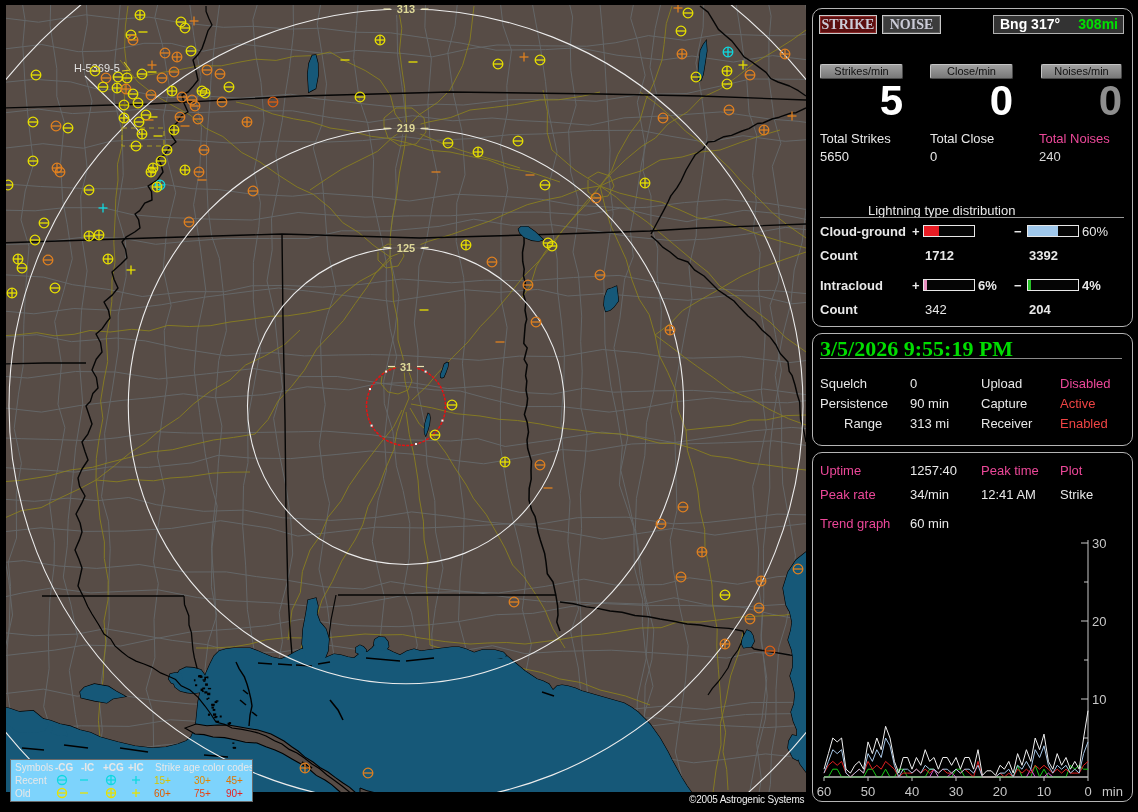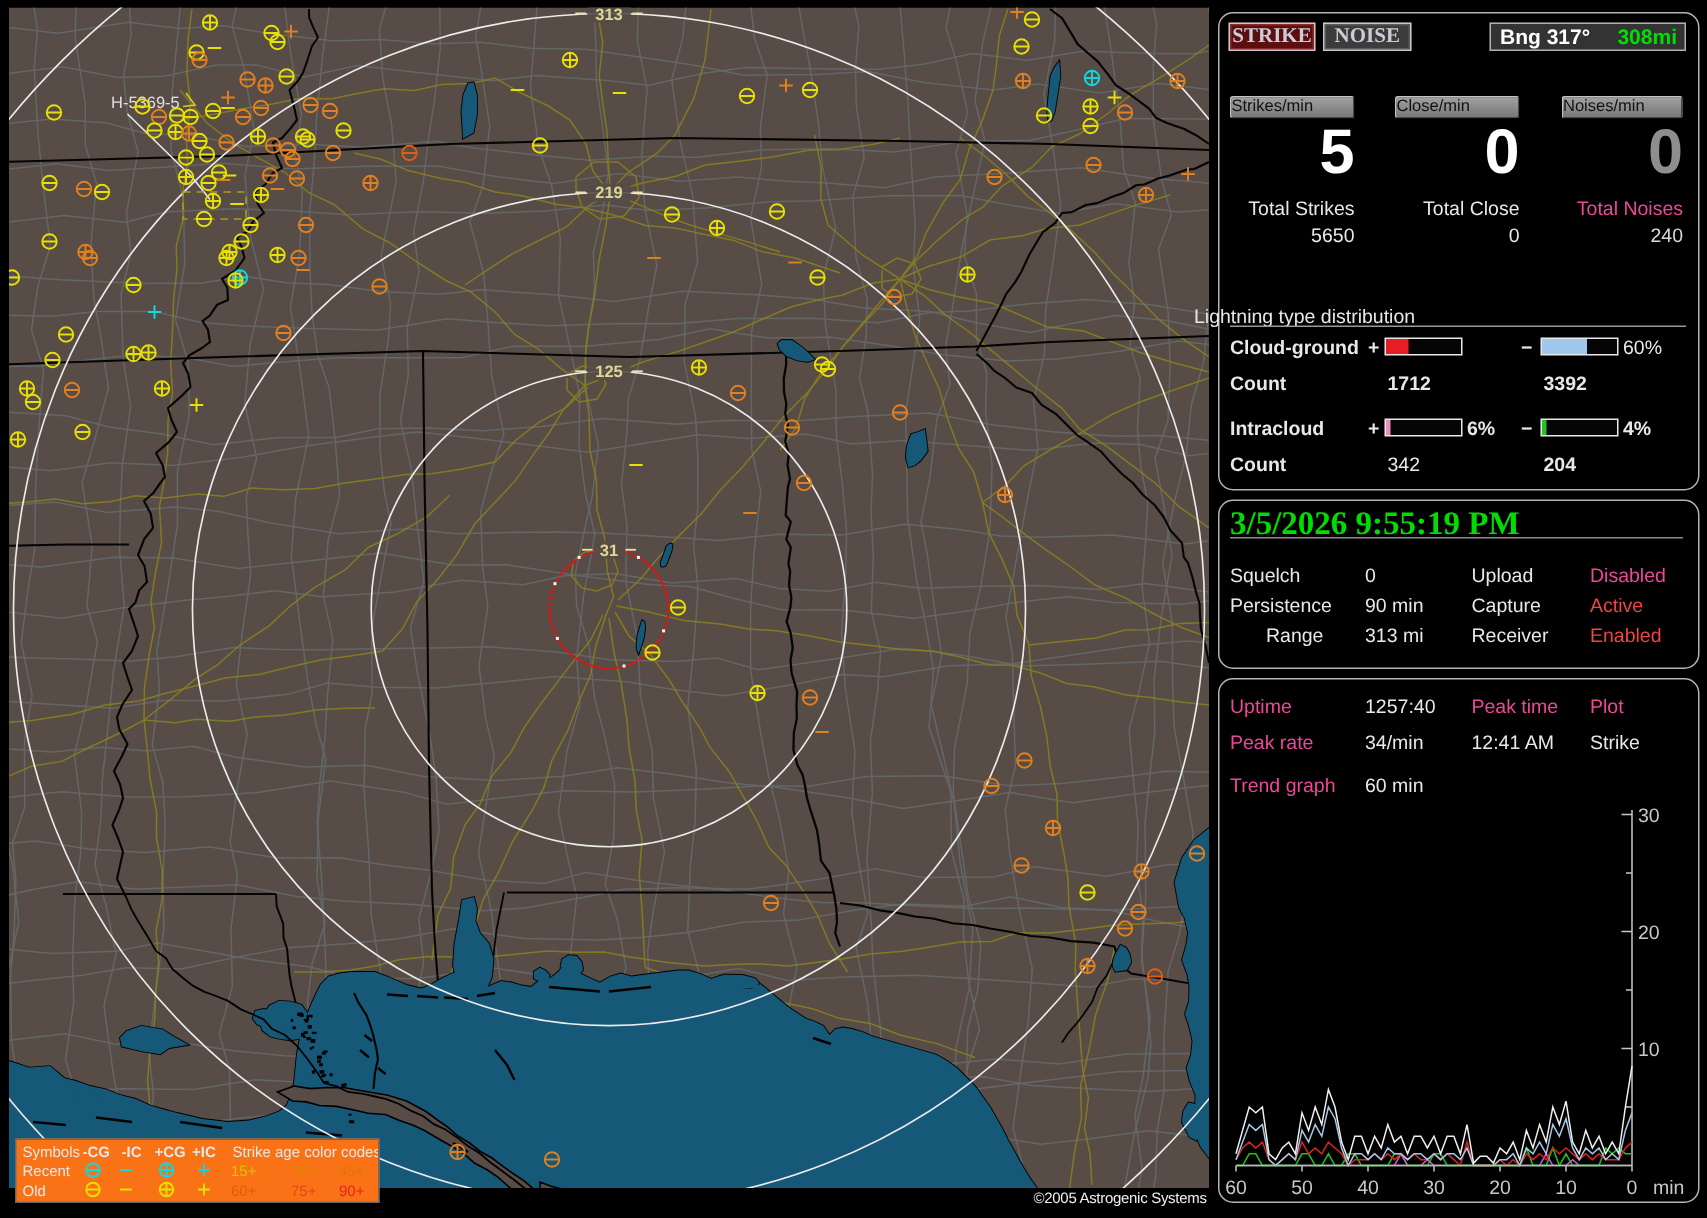--- a/index.html
+++ b/index.html
@@ -1,24 +1,24 @@
 <!DOCTYPE html>
 <html><head><meta charset="utf-8"><style>
 html,body{margin:0;padding:0;background:#000;width:1138px;height:812px;overflow:hidden}
 body{position:relative;font-family:"Liberation Sans",sans-serif}
 .abs{position:absolute}
 .box{position:absolute;left:812px;width:319px;background:#000;border:1px solid #b4b4b4;border-radius:10px}
 .t{position:absolute;font-size:13px;color:#e8e8e8;white-space:nowrap}
-.ra{text-align:right}
+.ra{}
 .gray{color:#ec4899}
 .grn{color:#ef4444}
 .bar{position:absolute;width:50px;height:10px;border:1px solid #e8e8e8;background:#050505}
 .bar>div{height:100%}
 .btn{position:absolute;height:17px;border:1px solid #c8c8c8;font-family:"Liberation Serif",serif;font-weight:bold;font-size:14px;color:#ccccd8;text-align:center;line-height:17px;letter-spacing:0}
-.lbtn{position:absolute;height:13px;background:linear-gradient(#a0a0a0,#787878);border:1px solid #c4c4c4;border-bottom-color:#4a4a4a;border-right-color:#4a4a4a;color:#111;font-size:11px;line-height:13px;border-radius:2px}
+.lbtn{position:absolute;height:13px;background:linear-gradient(#a0a0a0,#787878);border:1px solid #c4c4c4;border-bottom-color:#4a4a4a;border-right-color:#4a4a4a;color:#111;font-size:11px;text-align:center;line-height:13px;border-radius:2px}
 .big{position:absolute;font-size:42px;font-weight:bold;color:#fff;width:83px;text-align:right}
 </style></head><body>
 <svg width="800" height="787" viewBox="6 5 800 787" style="position:absolute;left:6px;top:5px">
 <rect x="6" y="5" width="800" height="787" fill="#574c46"></rect>
 <g stroke="#6e7a80" stroke-width="1" fill="none" opacity="0.58">
 <polyline points="-12.9,-6.0 -16.9,16.6 -12.7,43.5 -5.6,80.3 -7.0,104.3 -12.1,126.9 -20.6,160.0 -17.9,186.4 -22.9,220.4 -17.4,255.4 -11.9,277.5 -14.7,314.9 -6.5,340.3 -13.8,369.7 -7.6,393.8 -2.1,429.1 -1.4,467.2 -3.6,510.6 2.3,544.7 8.8,580.3 12.5,615.0 7.6,638.0 0.1,666.4 -7.1,693.5 -4.7,721.6 -7.0,751.7 -11.2,778.3 -8.5,820.9"></polyline>
 <polyline points="20.9,-6.0 25.0,19.8 22.8,45.4 25.3,89.1 28.7,123.4 33.6,163.9 25.2,191.0 21.0,219.9 29.0,246.5 25.7,287.8 23.8,324.2 23.1,366.4 18.5,394.2 14.2,428.5 21.4,463.4 16.3,494.2 16.5,538.1 8.3,562.1 10.6,586.5 9.2,626.0 7.1,649.4 7.6,693.3 14.1,736.7 18.1,758.9 18.8,795.9 21.3,823.8"></polyline>
 <polyline points="50.9,-6.0 50.1,25.6 56.8,68.5 56.8,96.3 64.3,122.3 60.6,163.4 62.6,199.5 67.3,224.8 72.3,258.7 63.3,292.4 54.7,321.5 61.5,364.0 58.0,404.2 64.9,427.5 57.4,470.4 49.6,503.0 54.4,541.8 54.0,566.6 49.8,600.7 48.4,641.9 49.1,668.6 43.7,706.6 52.6,735.5 51.5,771.8 44.7,805.2"></polyline>
 <polyline points="85.8,-6.0 87.4,23.4 82.4,50.5 84.7,74.1 92.0,101.1 84.3,142.0 87.3,169.2 80.7,196.0 82.0,238.5 87.1,270.9 81.5,310.7 80.3,334.8 79.7,366.2 82.8,404.2 75.6,447.8 72.7,478.7 68.2,519.7 67.3,545.8 63.3,577.1 70.9,604.6 77.4,636.4 69.3,670.5 75.3,714.5 83.0,757.8 77.0,798.5 71.9,831.1"></polyline>
 <polyline points="121.2,-6.0 119.0,17.3 114.8,61.0 114.0,100.2 122.2,131.5 123.2,175.4 117.0,213.2 125.5,241.8 126.2,276.5 118.2,315.0 118.3,349.8 112.1,390.6 104.6,433.7 106.3,459.8 101.5,496.6 108.5,521.3 110.2,548.7 108.8,584.3 109.2,619.2 103.9,661.7 99.2,699.5 102.3,730.2 98.9,758.8 91.3,797.3 100.2,829.4"></polyline>
@@ -562,21 +562,21 @@
 <line x1="793.2" y1="569" x2="802.8" y2="569" stroke="#e08020"></line>
 <circle cx="305" cy="768" r="4.8" stroke="#e08020"></circle>
 <line x1="300.2" y1="768" x2="309.8" y2="768" stroke="#e08020"></line>
 <line x1="305" y1="763.2" x2="305" y2="772.8" stroke="#e08020"></line>
 <circle cx="368" cy="773" r="4.8" stroke="#e08020"></circle>
 <line x1="363.2" y1="773" x2="372.8" y2="773" stroke="#e08020"></line>
 </g>
 </svg>
 <div class="abs" style="left:689px;top:794px;font-size:10px;letter-spacing:-0.2px;color:#f0f0f0">©2005 Astrogenic Systems</div>
 
-<div class="abs" style="left:10px;top:759px;width:241px;height:41px;background:#f97316;border:1px solid #6a6a6a">
+<div class="abs" style="left:10px;top:759px;width:241px;height:41px;background:#7dd3fc;border:1px solid #6a6a6a">
 <svg width="241" height="41" viewBox="0 0 241 41" style="position:absolute;left:0;top:0">
 <g font-family="Liberation Sans, sans-serif" font-size="10" fill="#e8e8e8">
 <text x="4" y="11">Symbols</text>
 <text x="44" y="11" font-weight="bold">-CG</text>
         <text x="70" y="11" font-weight="bold">-IC</text>
         <text x="92" y="11" font-weight="bold">+CG</text>
         <text x="117" y="11" font-weight="bold">+IC</text>
 <text x="144" y="11">Strike age color codes</text>
 <text x="4" y="24">Recent</text>
 <text x="4" y="37">Old</text>
@@ -624,21 +624,21 @@
 <div class="big" style="left:820px;top:77px">5</div>
 <div class="big" style="left:930px;top:77px">0</div>
 <div class="big" style="left:1039px;top:77px;color:#8e8e8e">0</div>
 <div class="t ra" style="left:820px;top:131px;width:83px">Total Strikes</div>
 <div class="t ra" style="left:930px;top:131px;width:83px">Total Close</div>
 <div class="t ra gray" style="left:1039px;top:131px;width:83px">Total Noises</div>
 <div class="t ra" style="left:820px;top:149px;width:83px">5650</div>
 <div class="t ra" style="left:930px;top:149px;width:83px">0</div>
 <div class="t ra" style="left:1039px;top:149px;width:83px;color:#d8d8d8">240</div>
 
-<div class="t" style="left:796px;top:203px">Lightning type distribution</div>
+<div class="t" style="left:868px;top:203px">Lightning type distribution</div>
 <div class="abs" style="left:820px;top:217px;width:304px;border-top:1px solid #989898"></div>
 <div class="t" style="left:820px;top:224px;font-weight:bold">Cloud-ground</div>
 <div class="t" style="left:912px;top:224px;font-weight:bold">+</div>
 <div class="bar" style="left:923px;top:225px">
     <div style="width:30%;background:#e81c24"></div>
   </div>
 <div class="t" style="left:1028px;top:224px;font-weight:normal">30%</div>
 <div class="t" style="left:1014px;top:224px;font-weight:bold">−</div>
 <div class="bar" style="left:1027px;top:225px">
     <div style="width:60%;background:#a0c8ec"></div>

